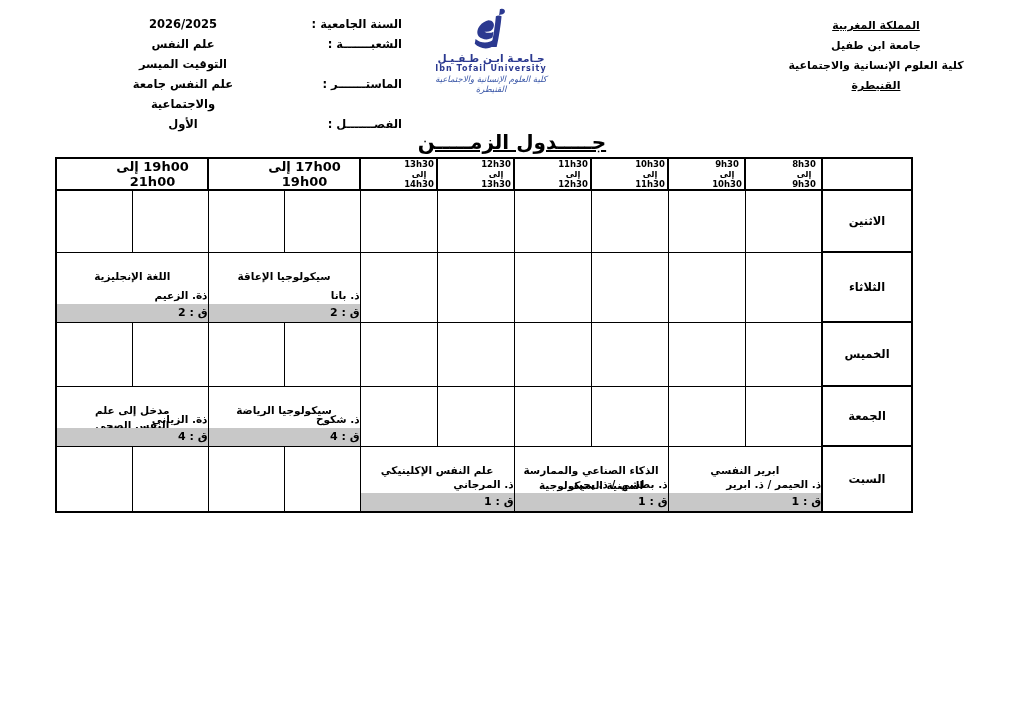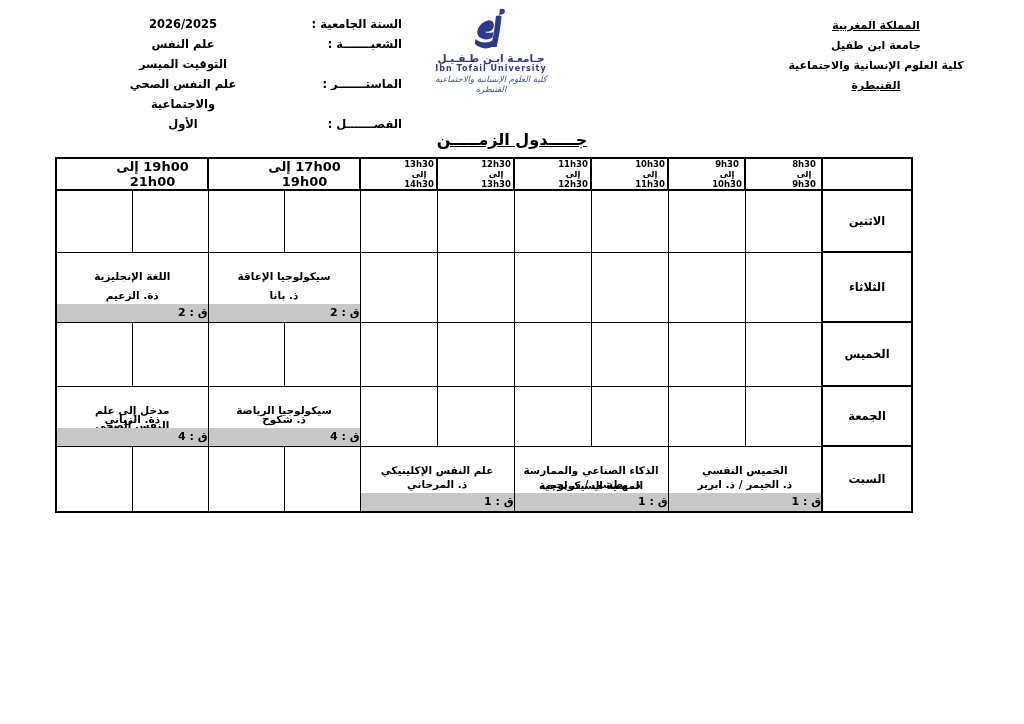--- a/index.html
+++ b/index.html
@@ -19,56 +19,56 @@
   .logo-en{font-size:8px;font-weight:bold;letter-spacing:1px;line-height:10px;}
   .logo-script{font-size:8.5px;font-style:italic;line-height:10px;}
 
   
   .info-right{position:absolute;top:16px;left:740px;width:272px;text-align:center;
               font-weight:bold;font-size:11px;line-height:20px;}
   .u{text-decoration:underline;}
 
   
   .doc-title{position:absolute;top:130px;left:0;width:100%;text-align:center;
-             font-weight:bold;font-size:16px;}
+             font-weight:bold;font-size:20px;}
   .doc-title span{text-decoration:underline;}
 
   
   table.tt{position:absolute;top:157px;left:55px;width:856px;border-collapse:collapse;
            table-layout:fixed;direction:rtl;border:2px solid #000;}
   .tt th,.tt td{border:1px solid #000;padding:0;overflow:hidden;}
   .tt thead th{border:2px solid #000;height:28px;font-size:8.5px;font-weight:bold;text-align:center;padding-left:41px;}
   .tt thead th.wide{font-size:13px;}
   .tt td.day{border:2px solid #000;text-align:center;font-weight:bold;font-size:11.5px;}
   .tt tbody tr:nth-child(1){height:62px;}
   .tt tbody tr:nth-child(2){height:70px;}
   .tt tbody tr:nth-child(3){height:64px;}
   .tt tbody tr:nth-child(4){height:60px;padding-left:21px;}
   .tt tbody tr:nth-child(5){height:66px;}
   .tt tbody tr:nth-child(6){height:104px;}
   .tt td.course{position:relative;vertical-align:top;font-weight:bold;}
   .ct{font-size:10.5px;line-height:15px;text-align:center;padding-top:16px;}
-  .tchr{position:absolute;bottom:21px;left:0;right:0;text-align:center;font-size:10.5px;}
+  .tchr{position:absolute;bottom:21px;left:0;right:0;text-align:right;font-size:10.5px;}
   .room{position:absolute;bottom:0;left:0;right:0;height:18px;line-height:18px;
         font-size:11px;}
 </style>
 </head>
 <body>
 
 <div class="page">
 
   <div class="info-left">
     <div class="lbl">السنة الجامعية :</div>
     <div class="val">2026/2025</div>
     <div class="lbl">الشعبـــــــة :</div>
     <div class="val">علم النفس</div>
     <div class="lbl"></div>
     <div class="val">التوقيت الميسر</div>
     <div class="lbl">الماستـــــــر :</div>
-    <div class="val">علم النفس الصحي</div>
+    <div class="val">علم النفس جامعة</div>
     <div class="lbl"></div>
     <div class="val">والاجتماعية</div>
     <div class="lbl">الفصـــــــل :</div>
     <div class="val">الأول</div>
   </div>
 
   <div class="logo" style="color: rgb(43, 57, 144);">
     <svg class="logo-mark" width="52" height="44" viewBox="0 0 64 54" xmlns="http://www.w3.org/2000/svg">
       <g fill="currentColor">
         <path d="M44 1c3-1 6 1 5 4-1 2-3 3-5 3l-2 1 1-8z"></path>
@@ -192,21 +192,21 @@
               <div>النفس الصحي</div>
             </div>
             <div class="tchr">ذة. الزياني</div>
             <div class="room" style="background: rgb(200, 200, 200);">ق : 4</div>
           </td>
         </tr>
         <tr>
           <td class="day">السبت</td>
           <td colspan="2" class="course">
             <div class="ct">
-              <div>الخميس النفسي</div>
+              <div>ابرير النفسي</div>
             </div>
             <div class="tchr">ذ. الحيمر / ذ. ابرير</div>
             <div class="room" style="background: rgb(200, 200, 200);">ق : 1</div>
           </td>
           <td colspan="2" class="course">
             <div class="ct">
               <div>الذكاء الصناعي والممارسة</div>
               <div>المهنية السيكولوجية</div>
             </div>
             <div class="tchr">ذ. بطشي / ذ. يحيى</div>

